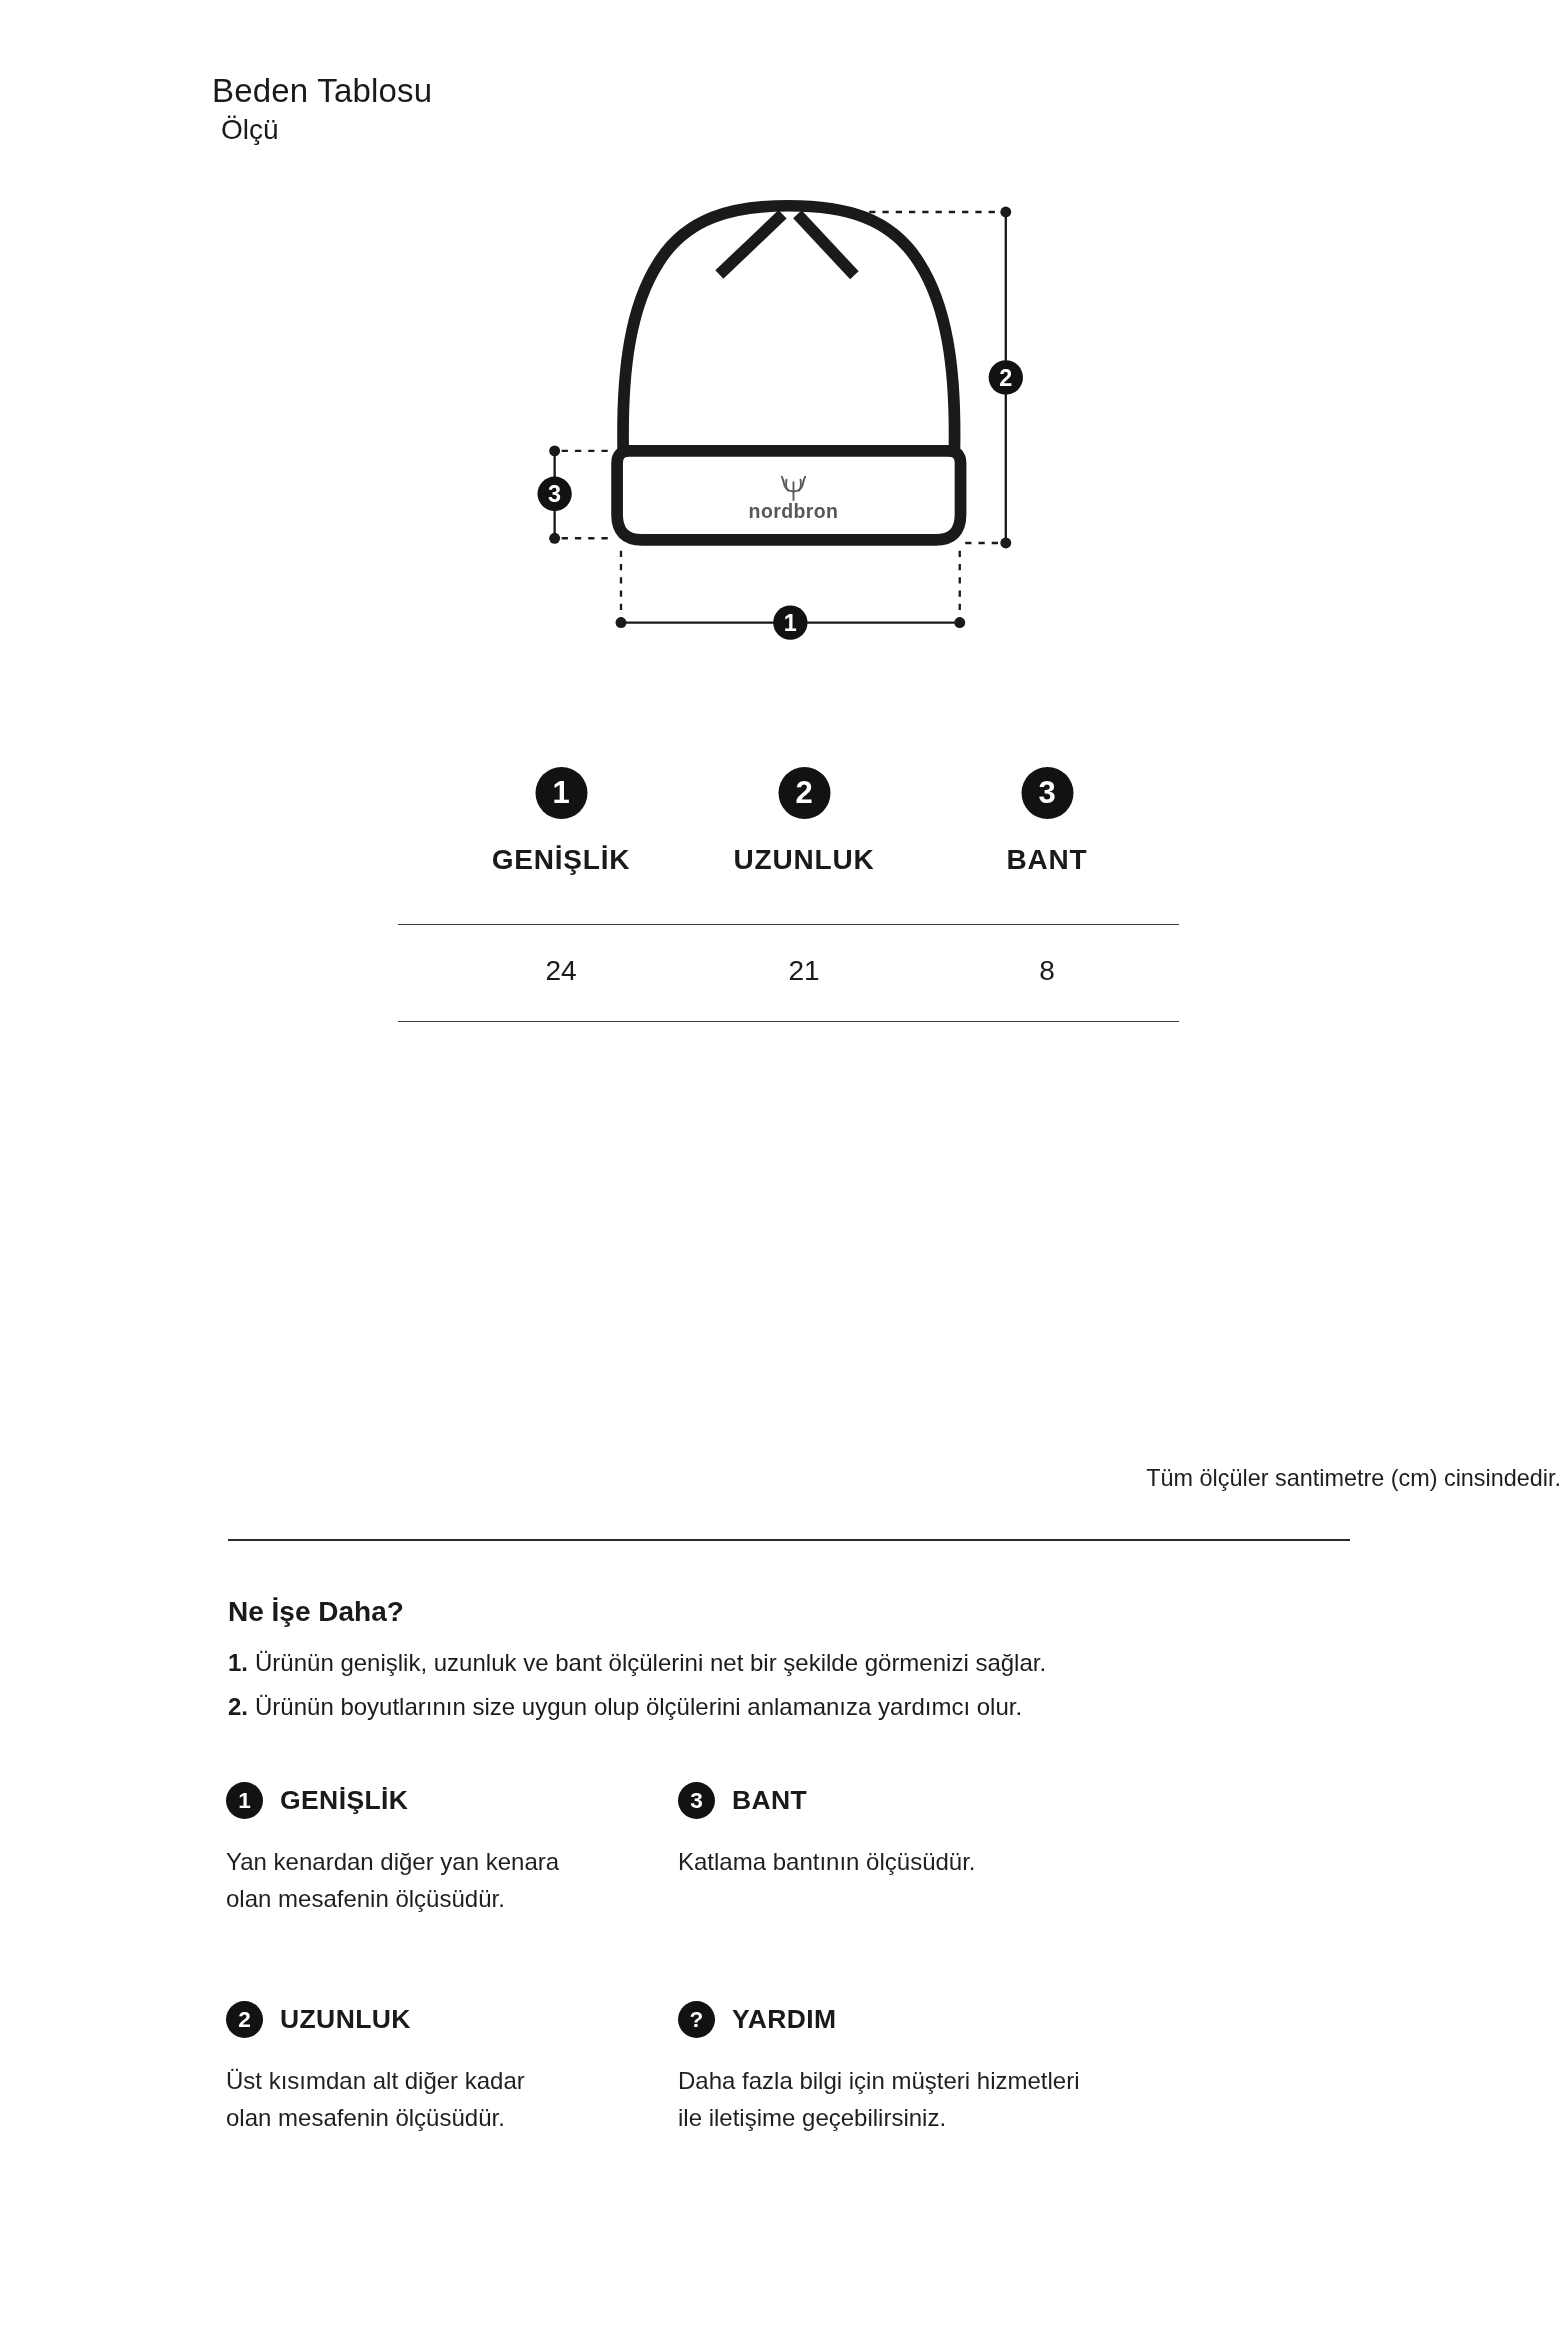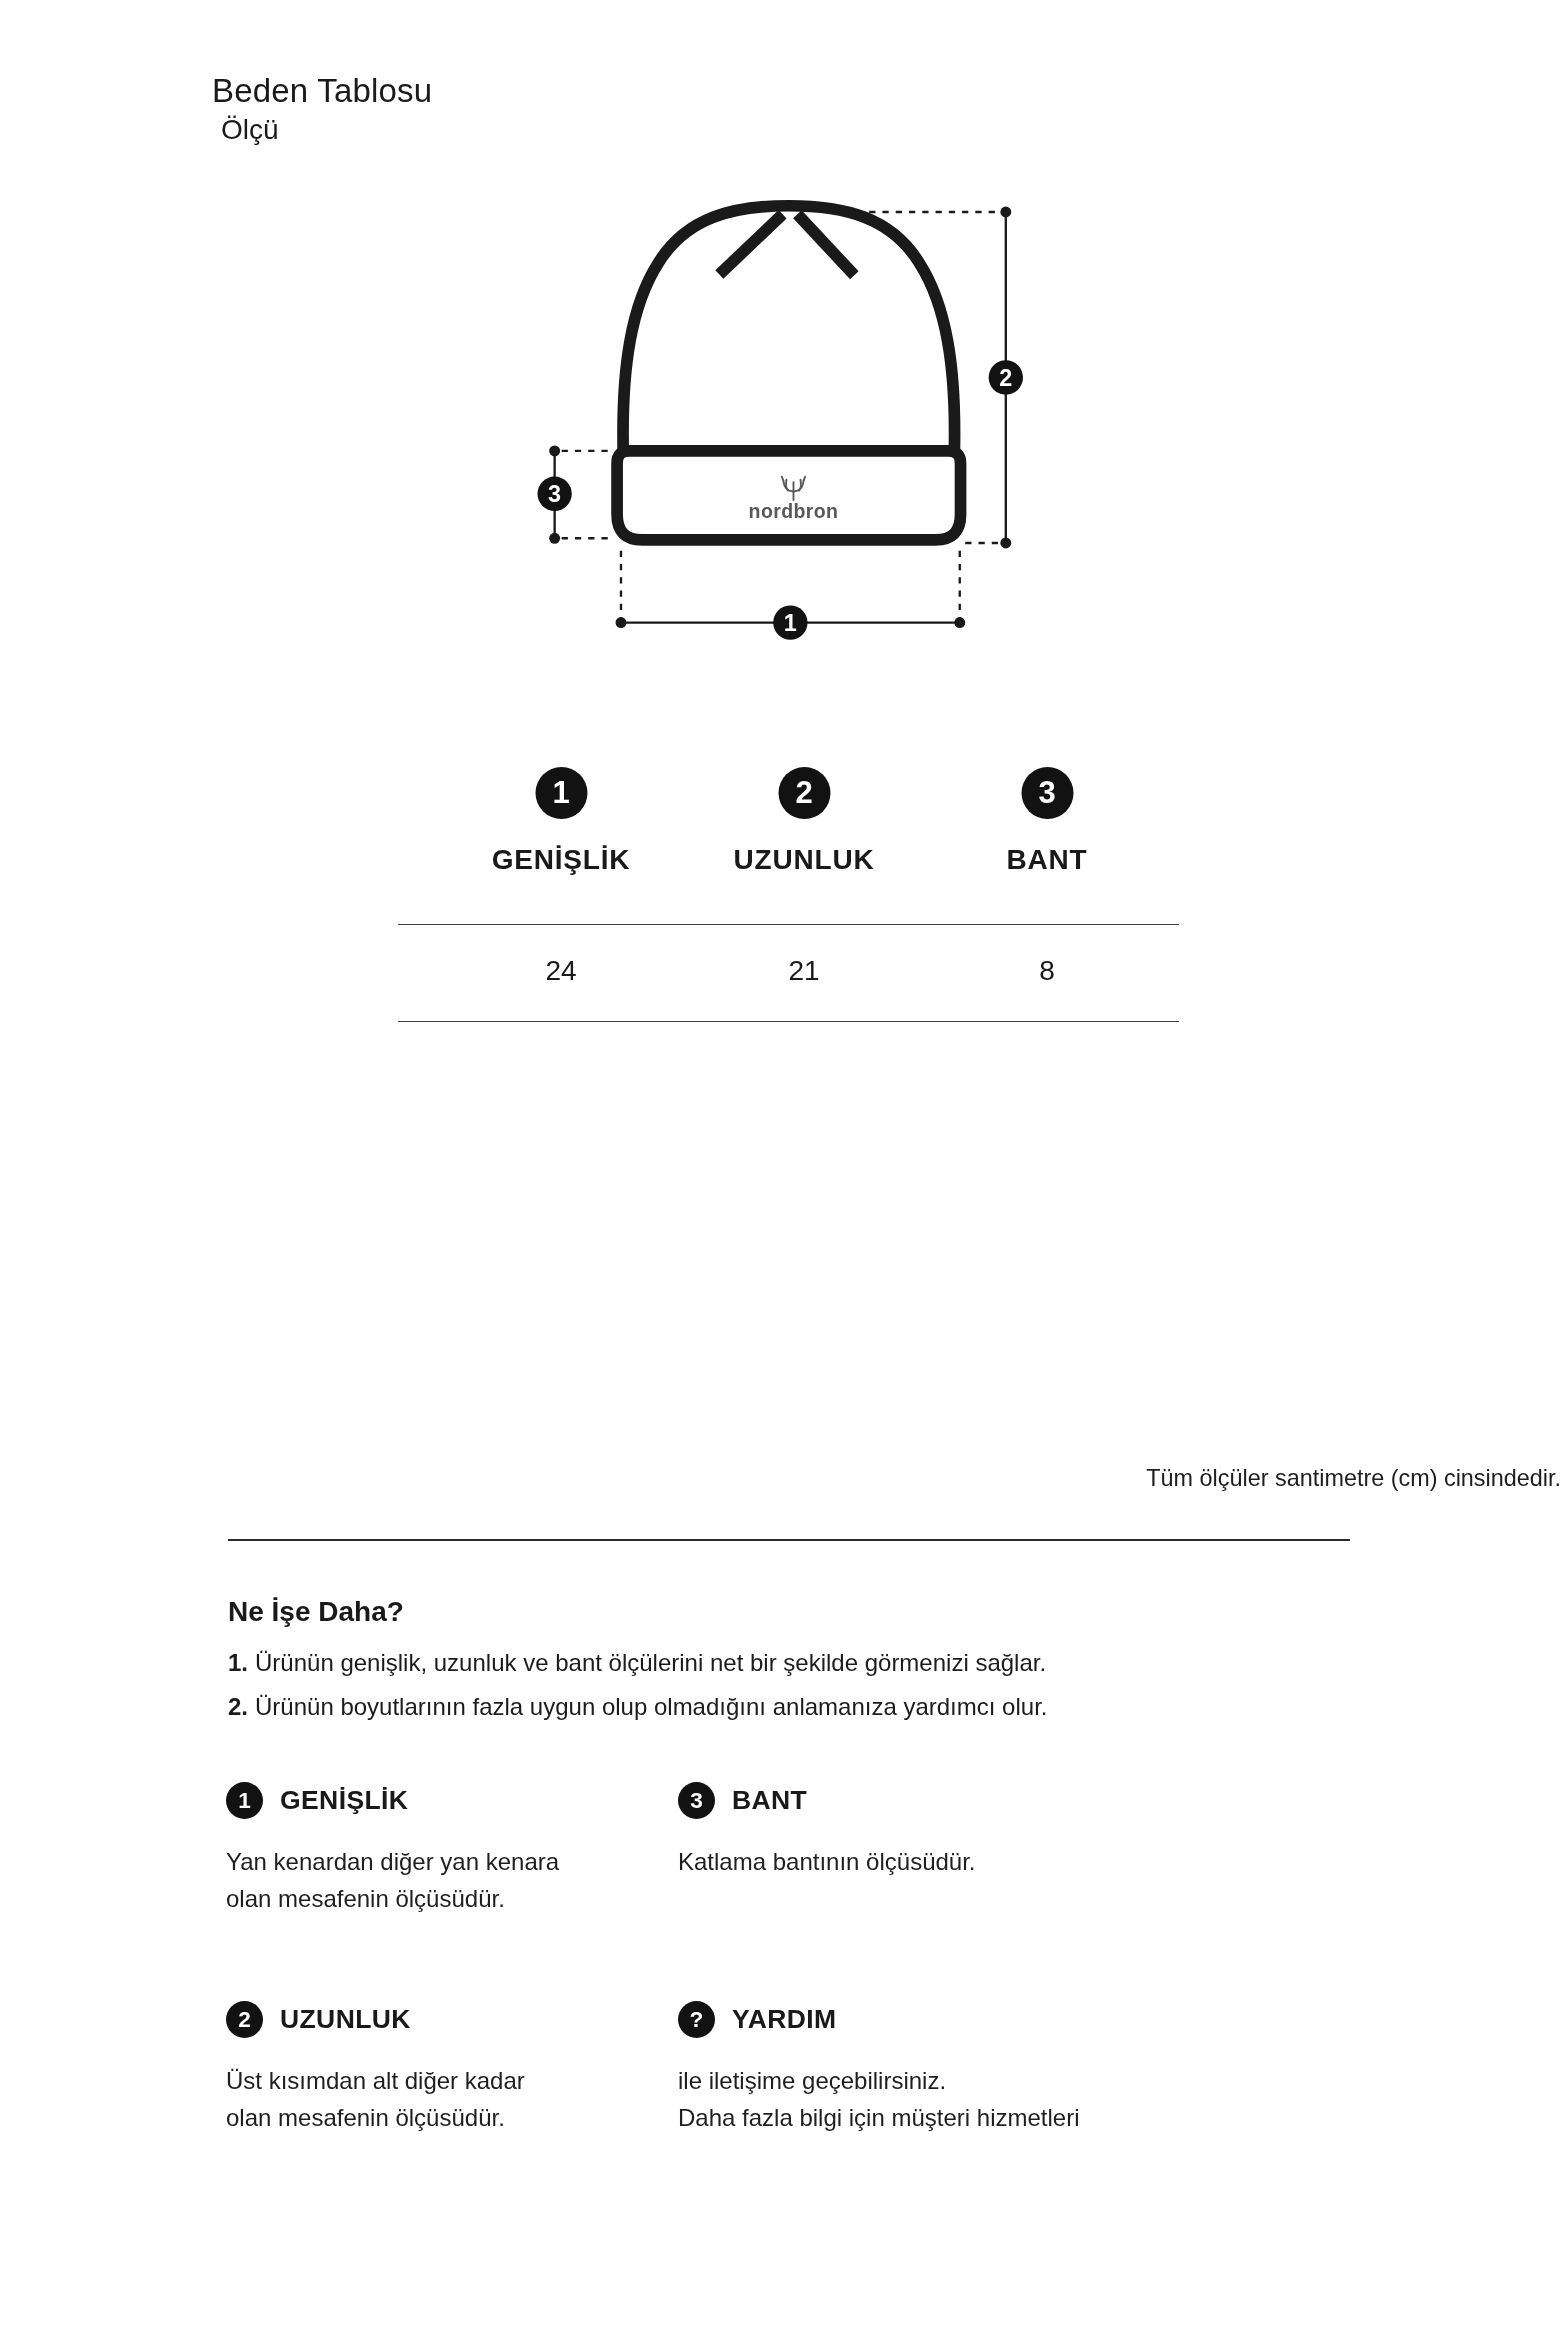--- a/index.html
+++ b/index.html
@@ -145,21 +145,21 @@
 
   <div class="abs units-note">Tüm ölçüler santimetre (cm) cinsindedir.</div>
 
   <div class="abs divider"></div>
 
   <div class="abs info-heading">Ne İşe Daha?</div>
   <div class="abs info-item info-item-1">
     <b>1.</b><span>Ürünün genişlik, uzunluk ve bant ölçülerini net bir şekilde görmenizi sağlar.</span>
   </div>
   <div class="abs info-item info-item-2">
-    <b>2.</b><span>Ürünün boyutlarının fazla uygun olup olmadığını anlamanıza yardımcı olur.</span>
+    <b>2.</b><span>Ürünün boyutlarının size uygun olup ölçülerini anlamanıza yardımcı olur.</span>
   </div>
 
   <div class="section sec-1">
     <div class="sec-head">
       <div class="sec-circle">1</div>
       <div class="sec-title">GENİŞLİK</div>
     </div>
     <div class="sec-body">
       <span>Yan kenardan diğer yan kenara</span>
       <span>olan mesafenin ölçüsüdür.</span>
@@ -186,19 +186,19 @@
       <span>olan mesafenin ölçüsüdür.</span>
     </div>
   </div>
 
   <div class="section sec-help">
     <div class="sec-head">
       <div class="sec-circle">?</div>
       <div class="sec-title">YARDIM</div>
     </div>
     <div class="sec-body">
+      <span>Daha fazla bilgi için müşteri hizmetleri</span>
       <span>ile iletişime geçebilirsiniz.</span>
-      <span>Daha fazla bilgi için müşteri hizmetleri</span>
     </div>
   </div>
 
 </div>
 
 
 </body></html>

